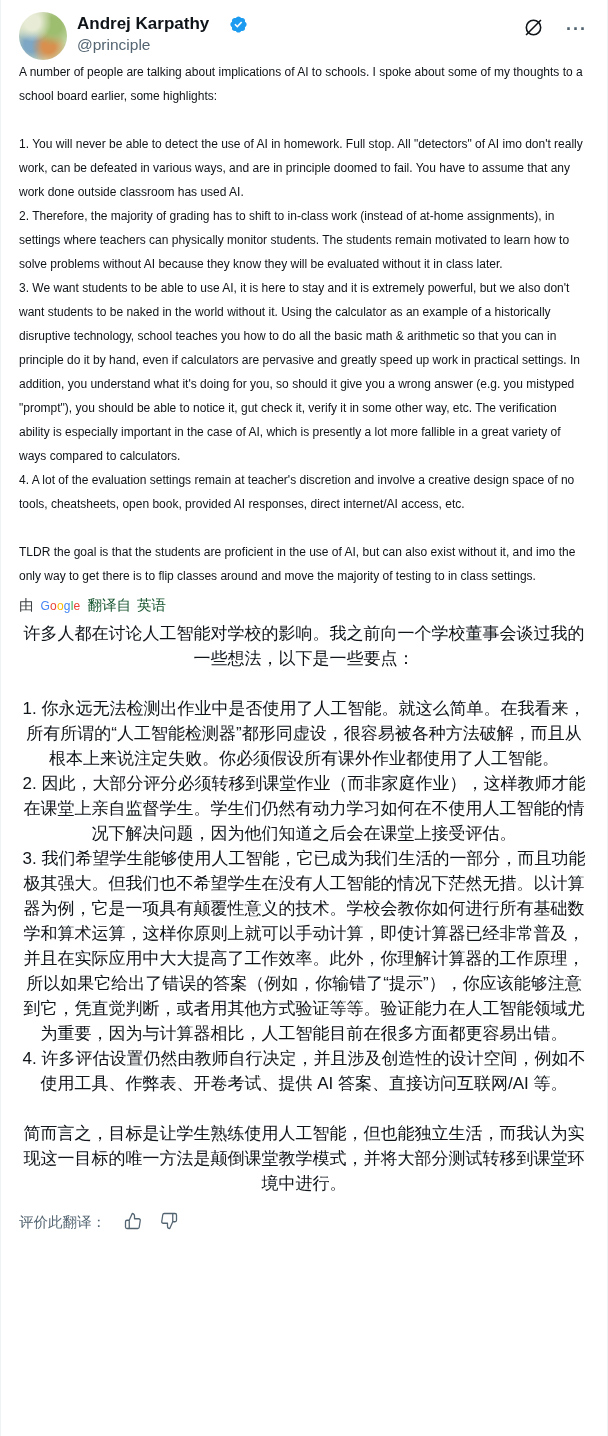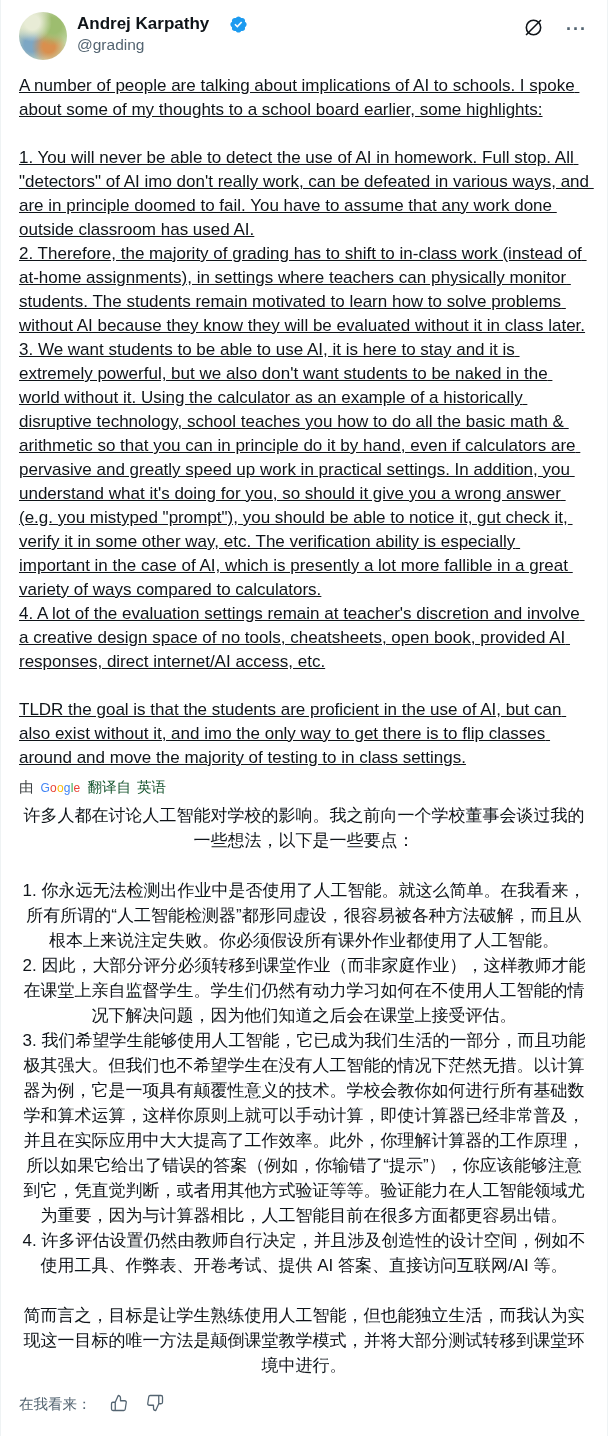--- a/index.html
+++ b/index.html
@@ -29,23 +29,22 @@
   .name-row { display:flex; align-items:center; gap:20px; }
   .display-name { font-weight:bold; font-size:17px; line-height:21px; cursor:pointer; }
   .verified { width:19px; height:19px; display:inline-block; margin-top:1px; }
   .handle { font-size:15.5px; line-height:20px; color:#536471; margin-top:1px; }
   .header-actions { display:flex; align-items:center; gap:18px; padding-top:3px; }
   .icon-btn { background:none; border:none; cursor:pointer; padding:2px; display:flex; align-items:center; }
   .dots { font-size:18px; letter-spacing:1px; color:#536471; line-height:10px; font-weight:bold; }
 
   
   .tweet-text {
-    margin-top:14px;
-    font-size:17px; line-height:24px;
-    white-space:pre-wrap; word-wrap:break-word;text-decoration:underline;
+    font-size:12px; line-height:24px;
+    white-space:pre-wrap; word-wrap:break-word;
   }
   .tweet-text-zh {
     margin-top:6px;
     font-size:17px; line-height:25px;
     white-space:pre-wrap; word-wrap:break-word;text-align:center;
   }
 
   
   .attribution { display:flex; align-items:center; gap:7px; margin-top:8px; font-size:14.5px; }
   .attr-prefix { color:#3c4043; }
@@ -68,21 +67,21 @@
     <div class="avatar"></div>
     <div class="id-block">
       <div class="name-row">
         <span class="display-name">Andrej Karpathy</span>
         <span class="verified">
           <svg viewBox="0 0 24 24" width="19" height="19" aria-hidden="true">
             <path fill="#1d9bf0" fill-rule="evenodd" d="M22.25 12c0-1.43-.88-2.67-2.19-3.34.46-1.39.2-2.9-.81-3.91s-2.52-1.27-3.91-.81c-.66-1.31-1.91-2.19-3.34-2.19s-2.67.88-3.33 2.19c-1.4-.46-2.91-.2-3.92.81s-1.26 2.52-.8 3.91c-1.31.67-2.2 1.91-2.2 3.34s.89 2.67 2.2 3.34c-.46 1.39-.21 2.9.8 3.91s2.52 1.26 3.91.81c.67 1.31 1.91 2.19 3.34 2.19s2.68-.88 3.34-2.19c1.39.45 2.9.2 3.91-.81s1.27-2.52.81-3.91c1.31-.67 2.19-1.91 2.19-3.34zm-11.71 4.2L6.8 12.46l1.41-1.42 2.26 2.26 4.8-5.23 1.47 1.36-6.2 6.77z"></path>
           </svg>
         </span>
       </div>
-      <div class="handle">@grading</div>
+      <div class="handle">@principle</div>
     </div>
     <div class="header-actions">
       <button class="icon-btn">
         <span>
           <svg viewBox="0 0 24 24" width="21" height="21" fill="none" stroke="#0f1419" stroke-width="1.8">
             <circle cx="12" cy="12" r="8.2"></circle>
             <line x1="3.5" y1="20.5" x2="20.5" y2="3.5"></line>
           </svg>
         </span>
       </button>
@@ -111,21 +110,21 @@
   <div class="tweet-text-zh">许多人都在讨论人工智能对学校的影响。我之前向一个学校董事会谈过我的一些想法，以下是一些要点：
 
 1. 你永远无法检测出作业中是否使用了人工智能。就这么简单。在我看来，所有所谓的“人工智能检测器”都形同虚设，很容易被各种方法破解，而且从根本上来说注定失败。你必须假设所有课外作业都使用了人工智能。
 2. 因此，大部分评分必须转移到课堂作业（而非家庭作业），这样教师才能在课堂上亲自监督学生。学生们仍然有动力学习如何在不使用人工智能的情况下解决问题，因为他们知道之后会在课堂上接受评估。
 3. 我们希望学生能够使用人工智能，它已成为我们生活的一部分，而且功能极其强大。但我们也不希望学生在没有人工智能的情况下茫然无措。以计算器为例，它是一项具有颠覆性意义的技术。学校会教你如何进行所有基础数学和算术运算，这样你原则上就可以手动计算，即使计算器已经非常普及，并且在实际应用中大大提高了工作效率。此外，你理解计算器的工作原理，所以如果它给出了错误的答案（例如，你输错了“提示”），你应该能够注意到它，凭直觉判断，或者用其他方式验证等等。验证能力在人工智能领域尤为重要，因为与计算器相比，人工智能目前在很多方面都更容易出错。
 4. 许多评估设置仍然由教师自行决定，并且涉及创造性的设计空间，例如不使用工具、作弊表、开卷考试、提供 AI 答案、直接访问互联网/AI 等。
 
 简而言之，目标是让学生熟练使用人工智能，但也能独立生活，而我认为实现这一目标的唯一方法是颠倒课堂教学模式，并将大部分测试转移到课堂环境中进行。</div>
 
   <div class="rate-row">
-    <span class="rate-label">在我看来：</span>
+    <span class="rate-label">评价此翻译：</span>
     <button class="thumb-btn">
       <span>
         <svg viewBox="0 0 24 24" fill="none" stroke="currentColor" stroke-width="1.7" stroke-linejoin="round">
           <path d="M14 9V5a3 3 0 0 0-3-3l-4 9v11h11.28a2 2 0 0 0 2-1.7l1.38-9a2 2 0 0 0-2-2.3zM7 22H4a2 2 0 0 1-2-2v-7a2 2 0 0 1 2-2h3"></path>
         </svg>
       </span>
     </button>
     <button class="thumb-btn">
       <span>
         <svg viewBox="0 0 24 24" fill="none" stroke="currentColor" stroke-width="1.7" stroke-linejoin="round">

